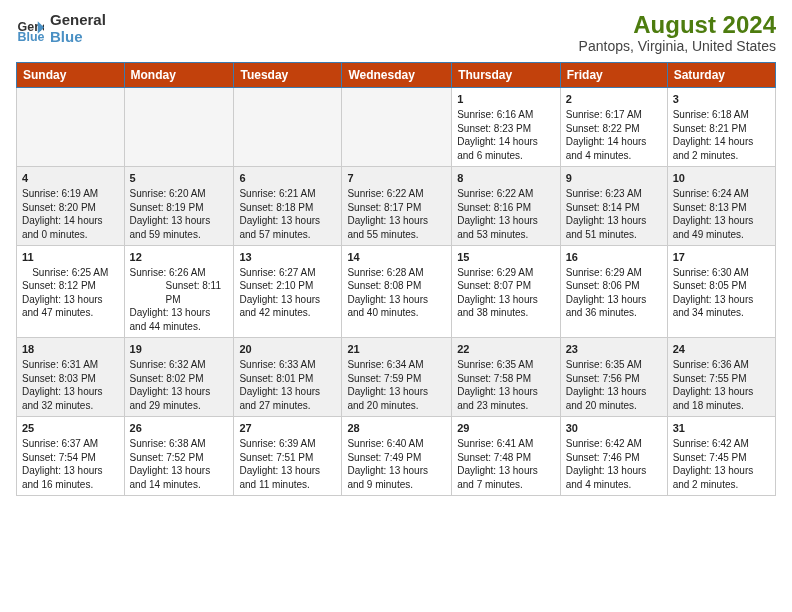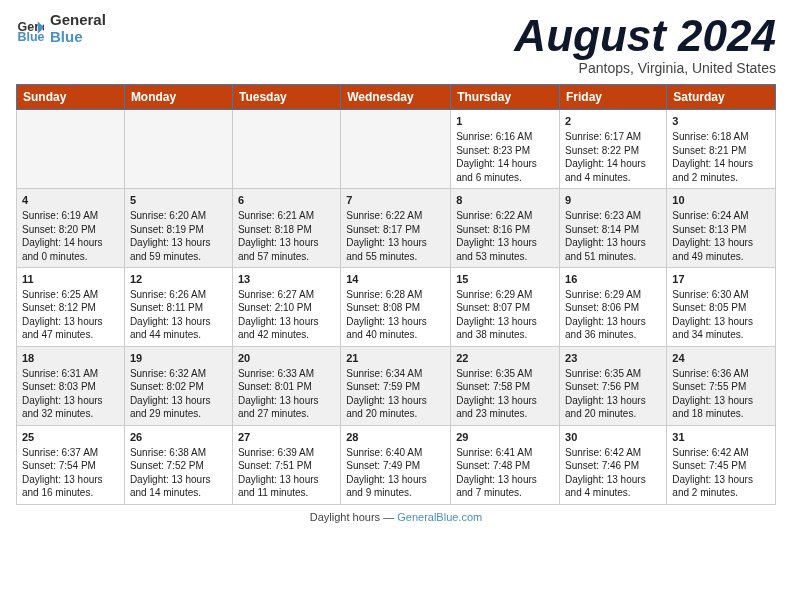--- a/index.html
+++ b/index.html
@@ -26,25 +26,24 @@
       gap: 4px;
     }
     .logo-icon {
       width: 28px;
       height: 28px;
     }
     .title-block {
       text-align: right;
     }
     .main-title {
-      font-size: 44px;
+      font-size: 24px;
       font-weight: bold;
-      color: #0f172a;
+      color: #4d7c0f;
       line-height: 1.1;
-      font-style: italic;
     }
     .subtitle {
       font-size: 14px;
       color: #444;
     }
     .calendar {
       width: 100%;
       border-collapse: collapse;
       font-size: 10.5px;
     }
@@ -200,29 +199,29 @@
             <span class="day-num">10</span>
             <span style="display: block;">Sunrise: 6:24 AM</span>
             <span style="display: block;">Sunset: 8:13 PM</span>
             <span style="display: block;">Daylight: 13 hours</span>
             <span style="display: block;">and 49 minutes.</span>
           </td>
         </tr>
         <tr>
           <td>
             <span class="day-num">11</span>
-            <span style="display: block;">Sunrise: 6:25 AM</span>
+            <span style="display: block; text-align: center;">Sunrise: 6:25 AM</span>
             <span style="display: block;">Sunset: 8:12 PM</span>
             <span style="display: block;">Daylight: 13 hours</span>
             <span style="display: block;">and 47 minutes.</span>
           </td>
           <td>
             <span class="day-num">12</span>
             <span style="display: block;">Sunrise: 6:26 AM</span>
-            <span style="display: block;">Sunset: 8:11 PM</span>
+            <span style="display: block; margin-left: 36px;">Sunset: 8:11 PM</span>
             <span style="display: block;">Daylight: 13 hours</span>
             <span style="display: block;">and 44 minutes.</span>
           </td>
           <td>
             <span class="day-num">13</span>
             <span style="display: block;">Sunrise: 6:27 AM</span>
             <span style="display: block;">Sunset: 2:10 PM</span>
             <span style="display: block;">Daylight: 13 hours</span>
             <span style="display: block;">and 42 minutes.</span>
           </td>
@@ -353,16 +352,13 @@
             <span class="day-num">31</span>
             <span style="display: block;">Sunrise: 6:42 AM</span>
             <span style="display: block;">Sunset: 7:45 PM</span>
             <span style="display: block;">Daylight: 13 hours</span>
             <span style="display: block;">and 2 minutes.</span>
           </td>
         </tr>
       </tbody>
   </table>
 
-  <div class="footer">
-    <span>Daylight hours</span> — <a href="#">GeneralBlue.com</a>
-  </div>
 </div>
 
 </body></html>

